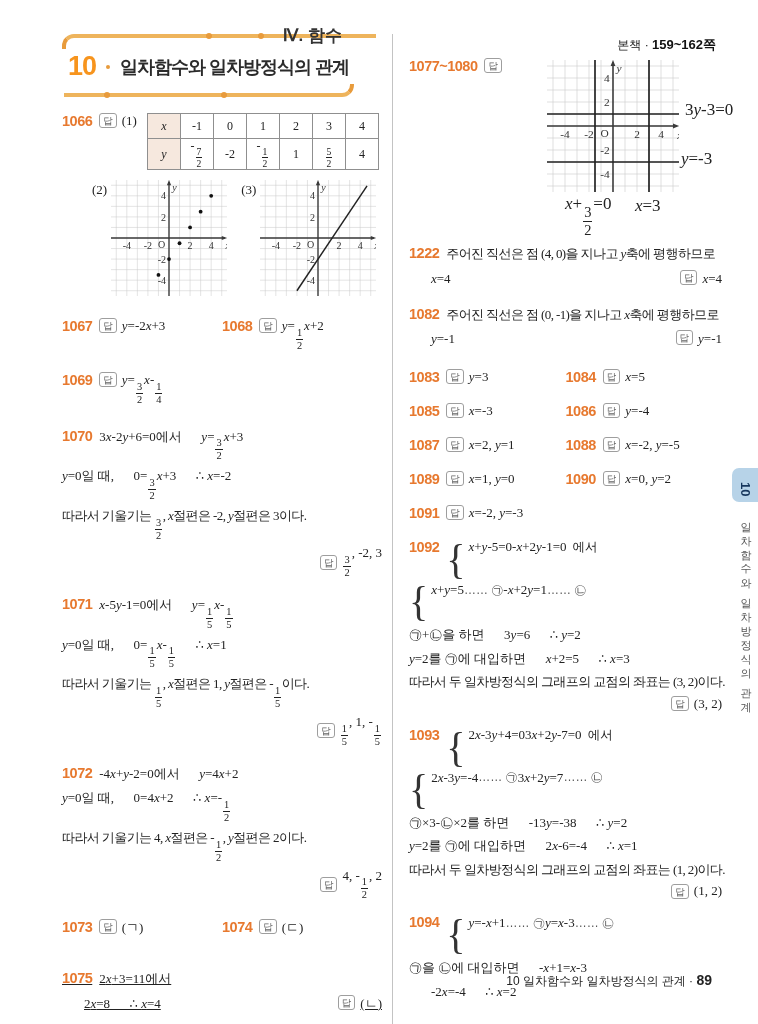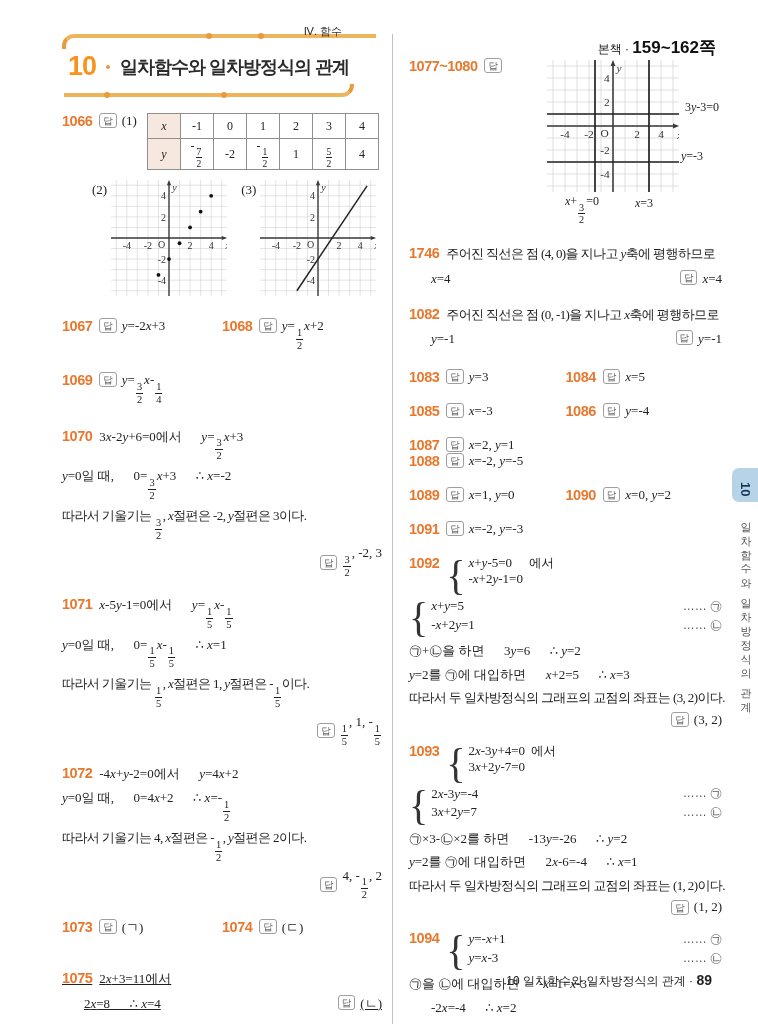--- a/index.html
+++ b/index.html
@@ -22,28 +22,28 @@
           vertical-align:2px; margin-right:5px; flex:none; }
   .prob { margin-bottom:15px; }
   .inline-row { display:flex; align-items:flex-start; }
   .half { width:50%; display:flex; align-items:flex-start; }
   .ans-right { display:flex; justify-content:flex-end; align-items:center; margin-top:2px; }
   .ans-split { display:flex; justify-content:space-between; align-items:center; }
   .indent { margin-left:22px; }
 
   
   .page-ref { position:absolute; top:36px; right:42px; font-size:12px; color:#111; }
-  .page-ref b { font-size:17px; }
+  .page-ref b { font-size:13px; }
   .title-box { position:relative; margin-bottom:16px; }
   .deco-top { height:15px; border-top:4px solid #eeb45c; border-left:4px solid #e89b3c;
               border-top-left-radius:12px; margin-right:6px; position:relative; }
   .deco-bottom { height:13px; border-bottom:4px solid #eeb45c; border-right:4px solid #e89b3c;
               border-bottom-right-radius:12px; margin-left:2px; margin-right:28px; position:relative; }
   .deco-dot { position:absolute; width:6px; height:6px; border-radius:50%; background:#e89b3c; }
-  .unit-badge { position:absolute; top:-14px; right:34px; font-size:11px; font-weight:normal; color:#333; }
+  .unit-badge { position:absolute; top:-14px; right:34px; font-size:17px; font-weight:bold; color:#333; }
   .title-row { display:flex; align-items:center; padding:2px 0 2px 6px; }
   .title-no { color:#f7941d; font-size:27px; font-weight:bold; font-family:"Liberation Sans",sans-serif;
               letter-spacing:-1px; margin-right:10px; }
   .title-sep { width:4px; height:4px; border-radius:50%; background:#e89b3c; margin-right:10px; }
   .title-text { font-size:18px; font-weight:bold; color:#2b2b2b; letter-spacing:-1px; }
 
   
   .cols { display:flex; align-items:stretch; }
   .col-left { width:330px; padding-right:10px; }
   .col-right { width:330px; border-left:1px solid #c3c3c3; padding-left:16px; }
@@ -55,28 +55,28 @@
   table.vals td.hd { background:#f6e8de; font-style:italic; }
   table.vals tr.frow td { height:31px; }
 
   
   .graph-row { display:flex; gap:14px; margin:10px 0 0 30px; }
   .gwrap { display:flex; align-items:flex-start; gap:4px; }
   .part-label { font-family:"Liberation Serif",serif; font-size:13px; margin-top:2px; }
   .graph { display:block; }
   .g1077-wrap { position:relative; width:280px; height:168px; margin-top:2px; }
   .g1077-wrap .graph { position:absolute; left:40px; top:0; }
-  .glabel { position:absolute; font-family:"Liberation Serif",serif; font-size:12px; color:#222; white-space:nowrap; }
+  .glabel { position:absolute; font-family:"Liberation Serif",serif; font-size:17px; color:#222; white-space:nowrap; }
   .glabel .frac { font-size:0.85em; }
 
   
   .system { display:flex; align-items:flex-start; margin:2px 0; }
   .brace { font-family:"Liberation Serif",serif; font-weight:300; font-size:40px; color:#333;
            transform:scaleY(1.08); margin-right:3px; line-height:1; }
-  .sys-eqs { display:flex; flex-direction:column; flex:1; }
+  .sys-eqs { display:flex; flex-direction:row; flex:1; }
   .sys-row { display:flex; justify-content:space-between; align-items:center; line-height:1.45; }
   .sys-suffix { font-size:12.5px; margin-left:6px; }
   .tag { font-size:12px; color:#555; }
 
   
   .side-tab { position:absolute; right:0; top:468px; width:26px; text-align:center; }
   .side-tab .tab-no { display:block; width:26px; height:34px; background:#b7d3e8;
       border-radius:7px 0 0 7px; color:#16365c; font-weight:bold; font-size:13px;
       writing-mode:vertical-rl; line-height:26px; padding-top:9px; }
   .side-tab .tab-title { display:block; margin-top:12px; writing-mode:vertical-rl;
@@ -409,21 +409,21 @@
             <span class="glabel math" style="left:58px;  top:134px;"><i>x</i><span>+</span><span class="frac">
                   <span class="num">3</span>
                   <span class="den">2</span>
                 </span><span>=0</span></span>
             <span class="glabel math" style="left:128px; top:136px;"><i>x</i><span>=3</span></span>
           </div>
         </div>
       </div>
 
       <div class="prob" style="margin-top:6px;">
-        <div class="line"><span class="pnum">1746</span><span class="math tight"><span>주어진 직선은 점 (4, 0)을 지나고 </span><i>y</i><span>축에 평행하므로</span></span></div>
+        <div class="line"><span class="pnum">1222</span><span class="math tight"><span>주어진 직선은 점 (4, 0)을 지나고 </span><i>y</i><span>축에 평행하므로</span></span></div>
         <div class="line ans-split">
           <span class="math indent"><i>x</i><span>=4</span></span>
           <span><span class="ans-badge">답</span><span class="math"><i>x</i><span>=4</span></span></span>
         </div>
       </div>
 
       <div class="prob">
         <div class="line"><span class="pnum">1082</span><span class="math tight"><span>주어진 직선은 점 (0, -1)을 지나고 </span><i>x</i><span>축에 평행하므로</span></span></div>
         <div class="line ans-split">
           <span class="math indent"><i>y</i><span>=-1</span></span>
@@ -448,21 +448,21 @@
             <span class="pnum">1085</span>
             <span class="ans-badge">답</span>
             <span class="math"><i>x</i><span>=-3</span></span>
           </div>
         <div class="half">
             <span class="pnum">1086</span>
             <span class="ans-badge">답</span>
             <span class="math"><i>y</i><span>=-4</span></span>
           </div>
       </div>
-      <div class="prob inline-row" style="margin-top:18px;flex-direction:column;">
+      <div class="prob inline-row" style="margin-top:18px;">
         <div class="half">
             <span class="pnum">1087</span>
             <span class="ans-badge">답</span>
             <span class="math"><i>x</i><span>=2, </span><i>y</i><span>=1</span></span>
           </div>
         <div class="half">
             <span class="pnum">1088</span>
             <span class="ans-badge">답</span>
             <span class="math"><i>x</i><span>=-2, </span><i>y</i><span>=-5</span></span>
           </div>
@@ -533,21 +533,21 @@
             <span class="sys-row">
                 <span class="math"><span>2</span><i>x</i><span>-3</span><i>y</i><span>=-4</span></span>
                 <span class="tag">…… ㉠</span>
               </span>
             <span class="sys-row">
                 <span class="math"><span>3</span><i>x</i><span>+2</span><i>y</i><span>=7</span></span>
                 <span class="tag">…… ㉡</span>
               </span>
           </span>
         </div>
-        <div class="line math"><span>㉠×3-㉡×2를 하면      -13</span><i>y</i><span>=-26      ∴ </span><i>y</i><span>=2</span></div>
+        <div class="line math"><span>㉠×3-㉡×2를 하면      -13</span><i>y</i><span>=-38      ∴ </span><i>y</i><span>=2</span></div>
         <div class="line math"><i>y</i><span>=2를 ㉠에 대입하면      2</span><i>x</i><span>-6=-4      ∴ </span><i>x</i><span>=1</span></div>
         <div class="line math tight"><span>따라서 두 일차방정식의 그래프의 교점의 좌표는 (1, 2)이다.</span></div>
         <div class="ans-right">
           <span class="ans-badge">답</span>
           <span class="math"><span>(1, 2)</span></span>
         </div>
       </div>
 
       <div class="prob">
         <div class="system">

